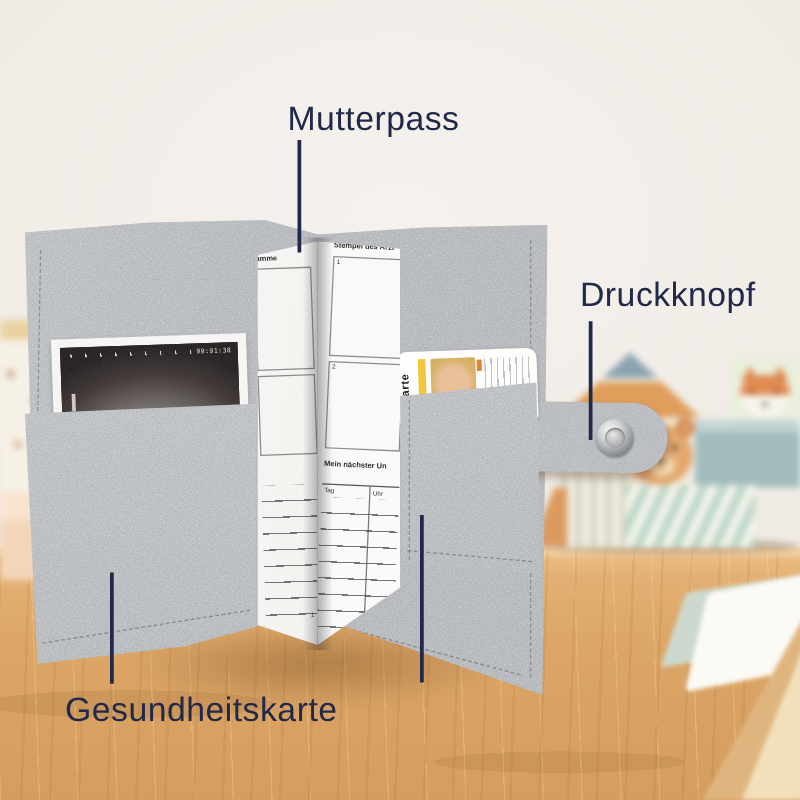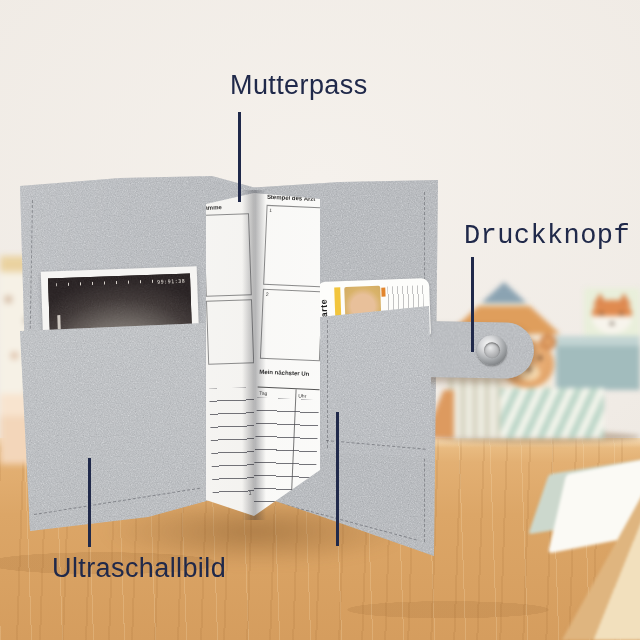--- a/index.html
+++ b/index.html
@@ -145,22 +145,22 @@
     background:linear-gradient(90deg,rgba(40,42,50,0) 0%,rgba(40,42,50,.28) 45%,rgba(40,42,50,.33) 55%,rgba(40,42,50,0) 100%);}
 
   
   .ann{position:absolute;color:#20294a;font-size:27px;font-weight:500;
     letter-spacing:.4px;z-index:60;white-space:nowrap;}
   .ann-line{position:absolute;width:3px;background:#20294a;z-index:60;}
   .ln-mutterpass{left:238px;top:112px;height:90px;}
   .ln-druckknopf{left:471px;top:257px;height:95px;}
   .ln-ultraschall{left:88px;top:458px;height:89px;}
   .ln-gesund{left:336px;top:412px;height:134px;}
-  .lb-mutterpass{left:230px;top:70px;}
-  .lb-druckknopf{left:464px;top:221px;font-family:Liberation Mono, monospace;}
+  .lb-mutterpass{left:230px;top:80px;}
+  .lb-druckknopf{left:464px;top:221px;}
   .lb-ultraschall{left:52px;top:553px;}
   .lb-gesund{left:298px;top:553px;}
 </style>
 </head>
 <body>
 
 <svg width="0" height="0" style="position:absolute" aria-hidden="true">
   <filter id="feltNoise" x="0" y="0" width="100%" height="100%">
     <feTurbulence type="fractalNoise" baseFrequency="0.85" numOctaves="3" seed="7"></feTurbulence>
     <feColorMatrix type="matrix" values="0.9 0 0 0 0.18  0.9 0 0 0 0.19  0.9 0 0 0 0.21  0 0 0 0.55 0"></feColorMatrix>
@@ -297,15 +297,15 @@
 
   <div class="abs spine-shadow"></div>
 
   <div class="ann-line ln-mutterpass"></div>
   <div class="ann-line ln-druckknopf"></div>
   <div class="ann-line ln-ultraschall"></div>
   <div class="ann-line ln-gesund"></div>
 
   <div class="ann lb-mutterpass">Mutterpass</div>
   <div class="ann lb-druckknopf">Druckknopf</div>
-  <div class="ann lb-ultraschall">Ultraschallbild</div>
+  <div class="ann lb-ultraschall">Gesundheitskarte</div>
 
 </div>
 
 </body></html>

